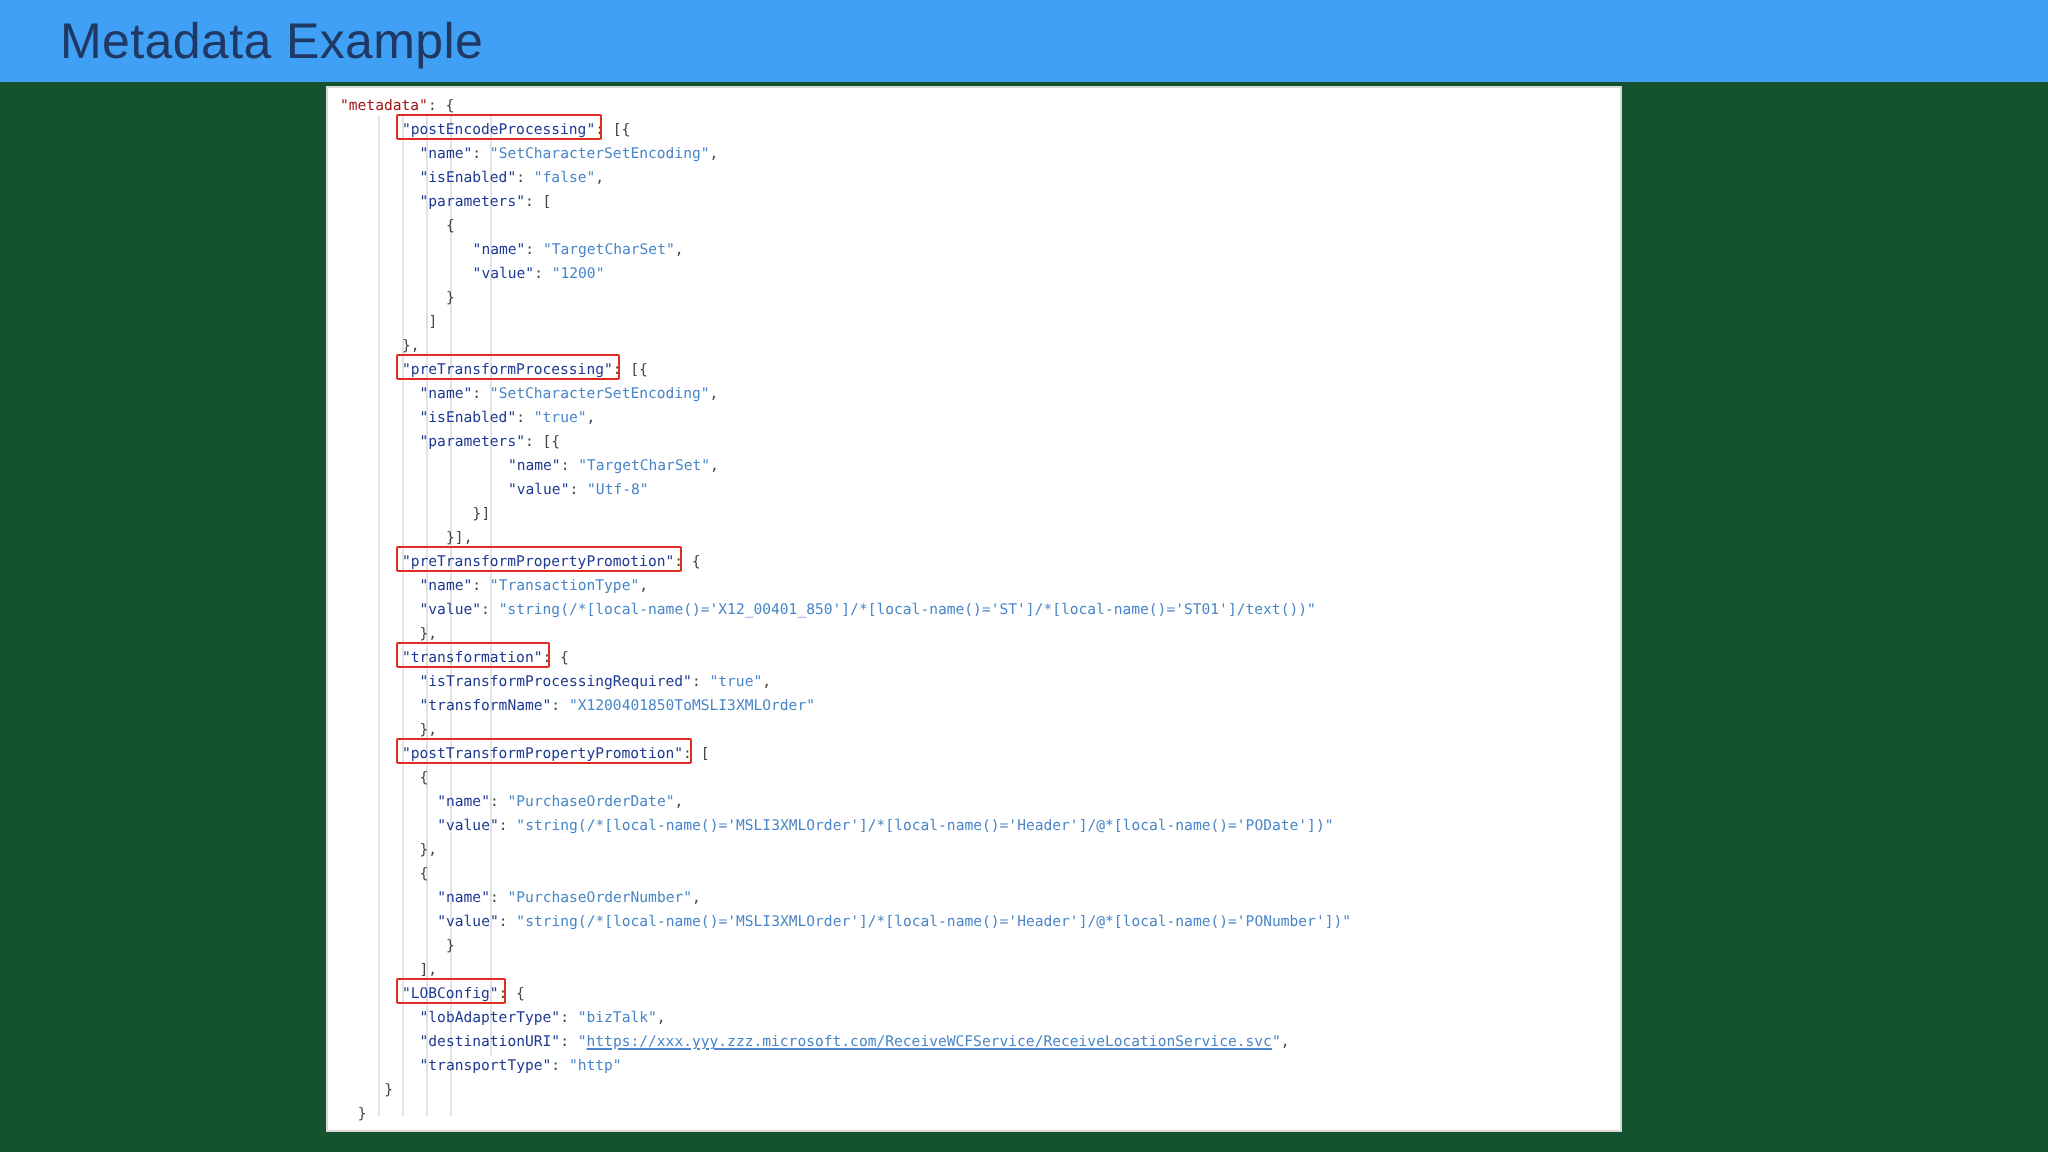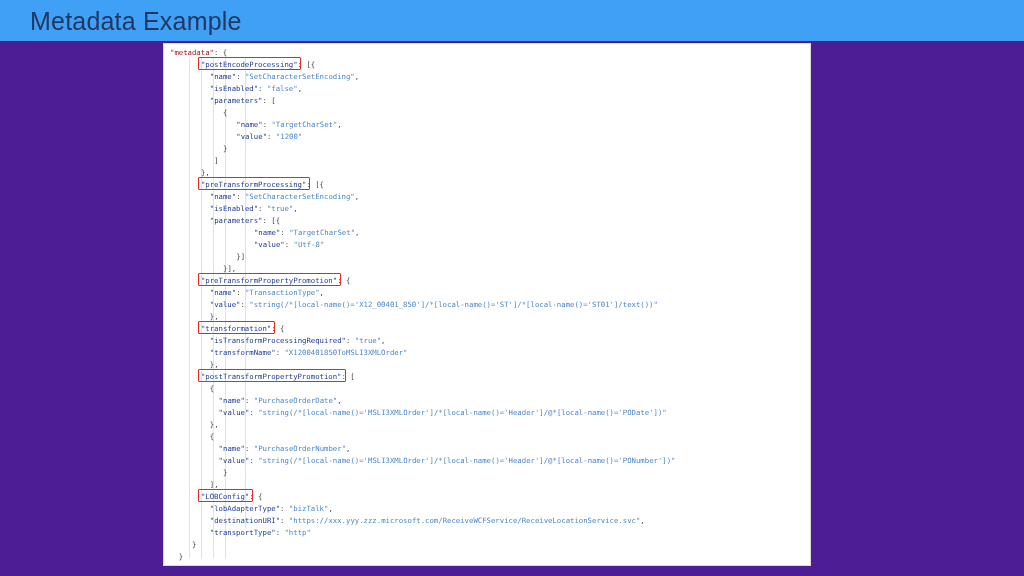--- a/index.html
+++ b/index.html
@@ -6,21 +6,21 @@
   html, body {
     margin: 0; padding: 0;
     width: 1024px; height: 576px;
     background: #ffffff;
     font-family: "Liberation Sans", sans-serif;
     overflow: hidden;
   }
   #slide {
     position: relative;
     width: 1024px; height: 576px;
-    background: #4c1d95;
+    background: #14532d;
     text-align: center;
   }
   
   #header-bar {
     position: absolute;
     left: 0; top: 0;
     width: 1024px; height: 41px;
     background: #3fa0f5;
   }
   #page-title {
@@ -66,21 +66,21 @@
   .ln {
     position: absolute;
     left: 0;
     height: 12px;
     white-space: pre;
   }
   .k      { color: #1f3a93; }   
   .kroot  { color: #a31515; }   
   .s      { color: #4a86c8; }   
   .p      { color: #444444; }   
-  .url    { color: #4a86c8; }
+  .url    { color: #4a86c8; text-decoration: underline; }
   
   .hl {
     position: absolute;
     border: 1.6px solid #e02b20;
     background: transparent;
     border-radius: 1px;
     pointer-events: none;
   }
 </style>
 </head>

